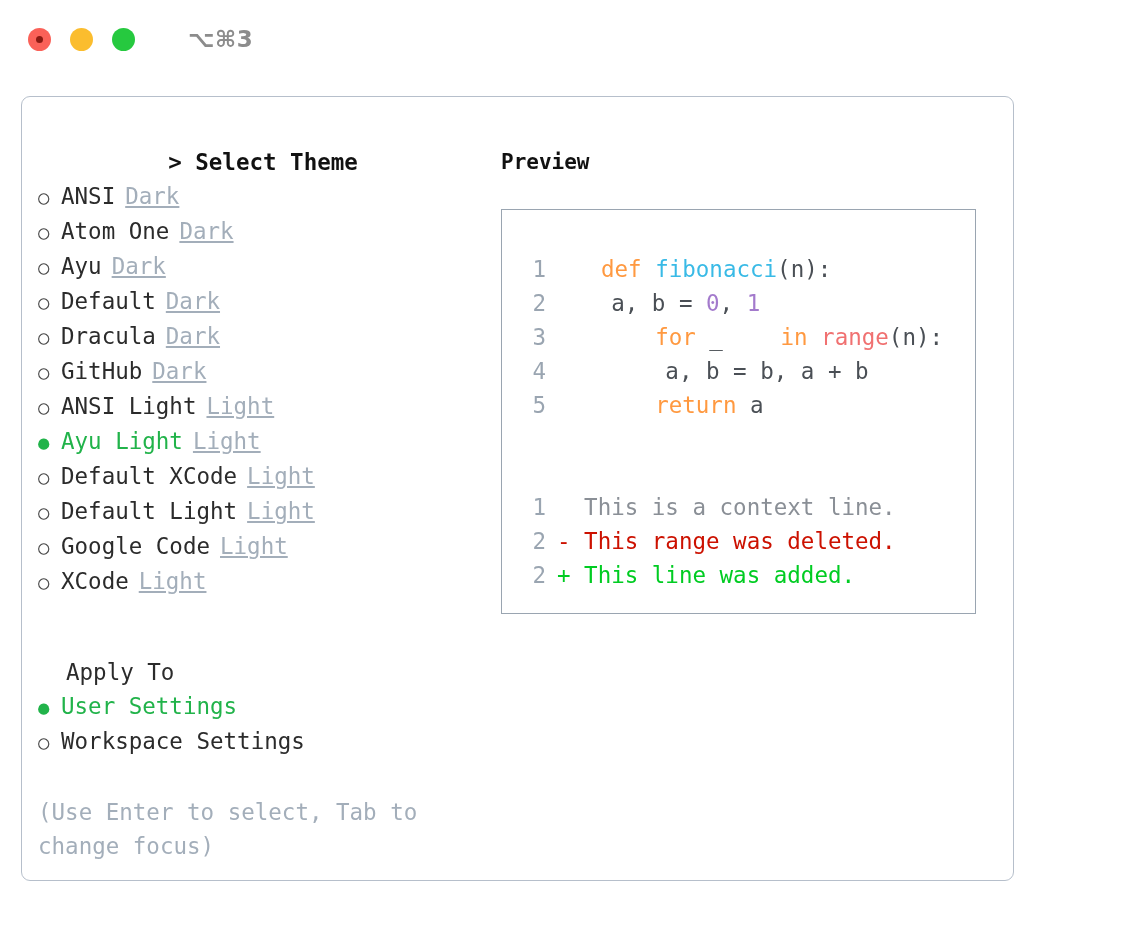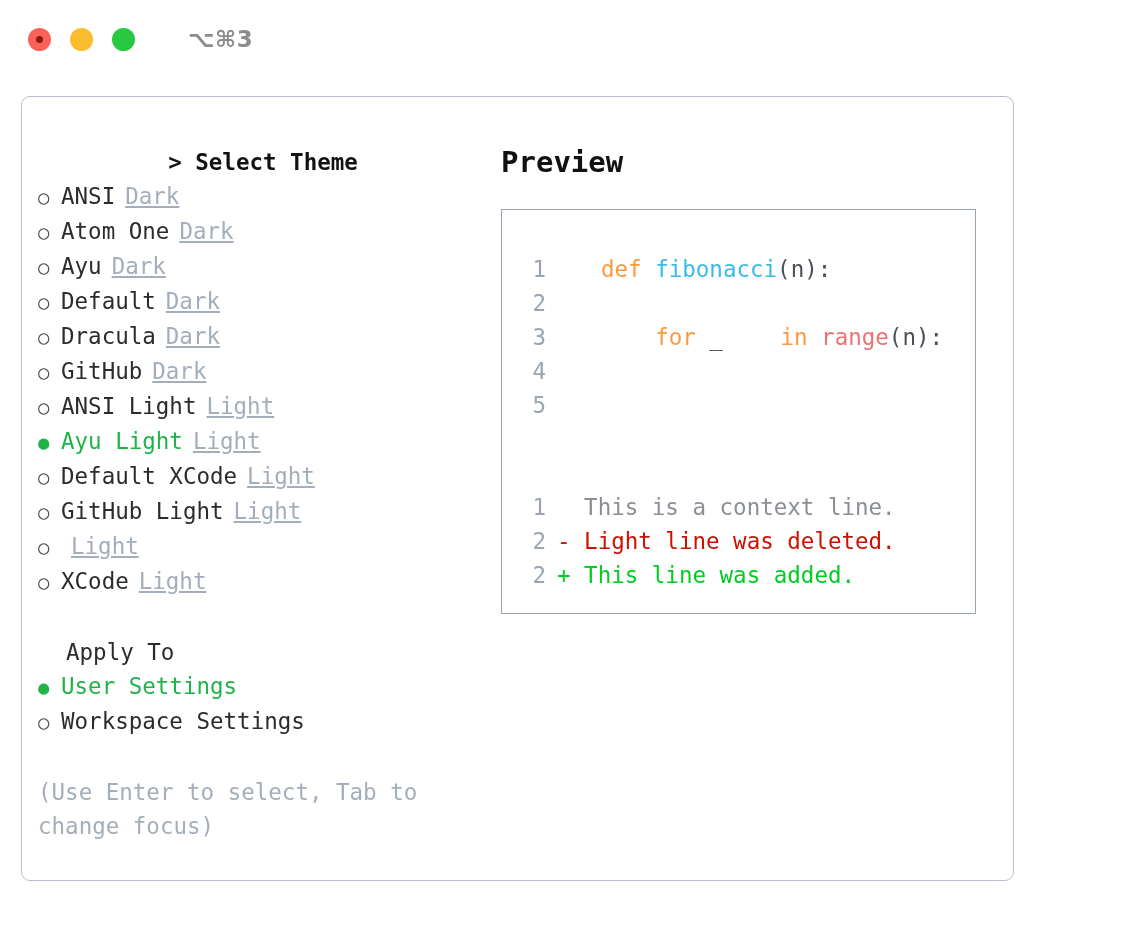--- a/index.html
+++ b/index.html
@@ -128,40 +128,41 @@
   }
 
   .section-gap { height: 36px; }
 
   .apply-heading {
     font-size: 22.5px;
     line-height: 34px;
     color: #2b2b2b;
     padding-left: 28px;
     white-space: pre;
+    margin-top: 20px;
   }
 
   .hint {
     margin-top: 36px;
     font-size: 22.5px;
     line-height: 34px;
     color: #a3aeba;
     width: 410px;
     white-space: pre-wrap;
   }
 
   
   .right-col {
     position: absolute;
     left: 479px;
     top: 48px;
     width: 490px;
   }
   .preview-heading {
-    font-size: 29px;
+    font-size: 21px;
     font-weight: bold;
     color: #111111;
     line-height: 34px;
   }
   .preview-box {
     margin-top: 30px;
     width: 475px;
     height: 405px;
     border: 1.5px solid #9aa5b1;
     box-sizing: border-box;
@@ -259,25 +260,26 @@
             <span class="opt-label">Ayu Light</span>
             <span class="opt-kind">Light</span>
           </div>
           <div class="opt-row">
             <span class="bullet">○</span>
             <span class="opt-label">Default XCode</span>
             <span class="opt-kind">Light</span>
           </div>
           <div class="opt-row">
             <span class="bullet">○</span>
-            <span class="opt-label">GitHub Light</span>
-            <span class="opt-kind">Light</span>
-          </div>
-          <div class="opt-row">
-            <span class="bullet">○</span>
+            <span class="opt-label">Default Light</span>
+            <span class="opt-kind">Light</span>
+          </div>
+          <div class="opt-row">
+            <span class="bullet">○</span>
+            <span class="opt-label">Google Code</span>
             <span class="opt-kind">Light</span>
           </div>
           <div class="opt-row">
             <span class="bullet">○</span>
             <span class="opt-label">XCode</span>
             <span class="opt-kind">Light</span>
           </div>
         </div>
 
         <div class="section-gap"></div>
@@ -303,46 +305,49 @@
 
         <div class="preview-box">
 
           <div>
             <div class="code-line">
               <span class="lineno">1</span>
               <span class="code-body"><span class="tok-kw">def </span><span class="tok-fn">fibonacci</span><span class="tok-plain">(n):</span></span>
             </div>
             <div class="code-line">
               <span class="lineno">2</span>
+              <span class="code-body"><span class="tok-plain">    a, b = </span><span class="tok-num">0</span><span class="tok-plain">, </span><span class="tok-num">1</span></span>
             </div>
             <div class="code-line">
               <span class="lineno">3</span>
               <span class="code-body"><span class="tok-plain">    </span><span class="tok-kw">for</span><span class="tok-plain"> _ </span><span class="tok-kw">in</span><span class="tok-plain"> </span><span class="tok-call">range</span><span class="tok-plain">(n):</span></span>
             </div>
             <div class="code-line">
               <span class="lineno">4</span>
+              <span class="code-body"><span class="tok-plain">        a, b = b, a + b</span></span>
             </div>
             <div class="code-line">
               <span class="lineno">5</span>
+              <span class="code-body"><span class="tok-plain">    </span><span class="tok-kw">return</span><span class="tok-plain"> a</span></span>
             </div>
           </div>
 
           <div class="blank-line"></div>
           <div class="blank-line"></div>
 
           <div>
             <div class="code-line">
               <span class="lineno">1</span>
               <span class="diff-ctx">  </span>
               <span class="diff-ctx">This is a context line.</span>
             </div>
             <div class="code-line">
               <span class="lineno">2</span>
               <span class="diff-del">- </span>
-              <span class="diff-del">Light line was deleted.</span>
+              <span class="diff-del">This range was deleted.</span>
             </div>
             <div class="code-line">
               <span class="lineno">2</span>
               <span class="diff-add">+ </span>
               <span class="diff-add">This line was added.</span>
             </div>
           </div>
 
         </div>
       </div>

